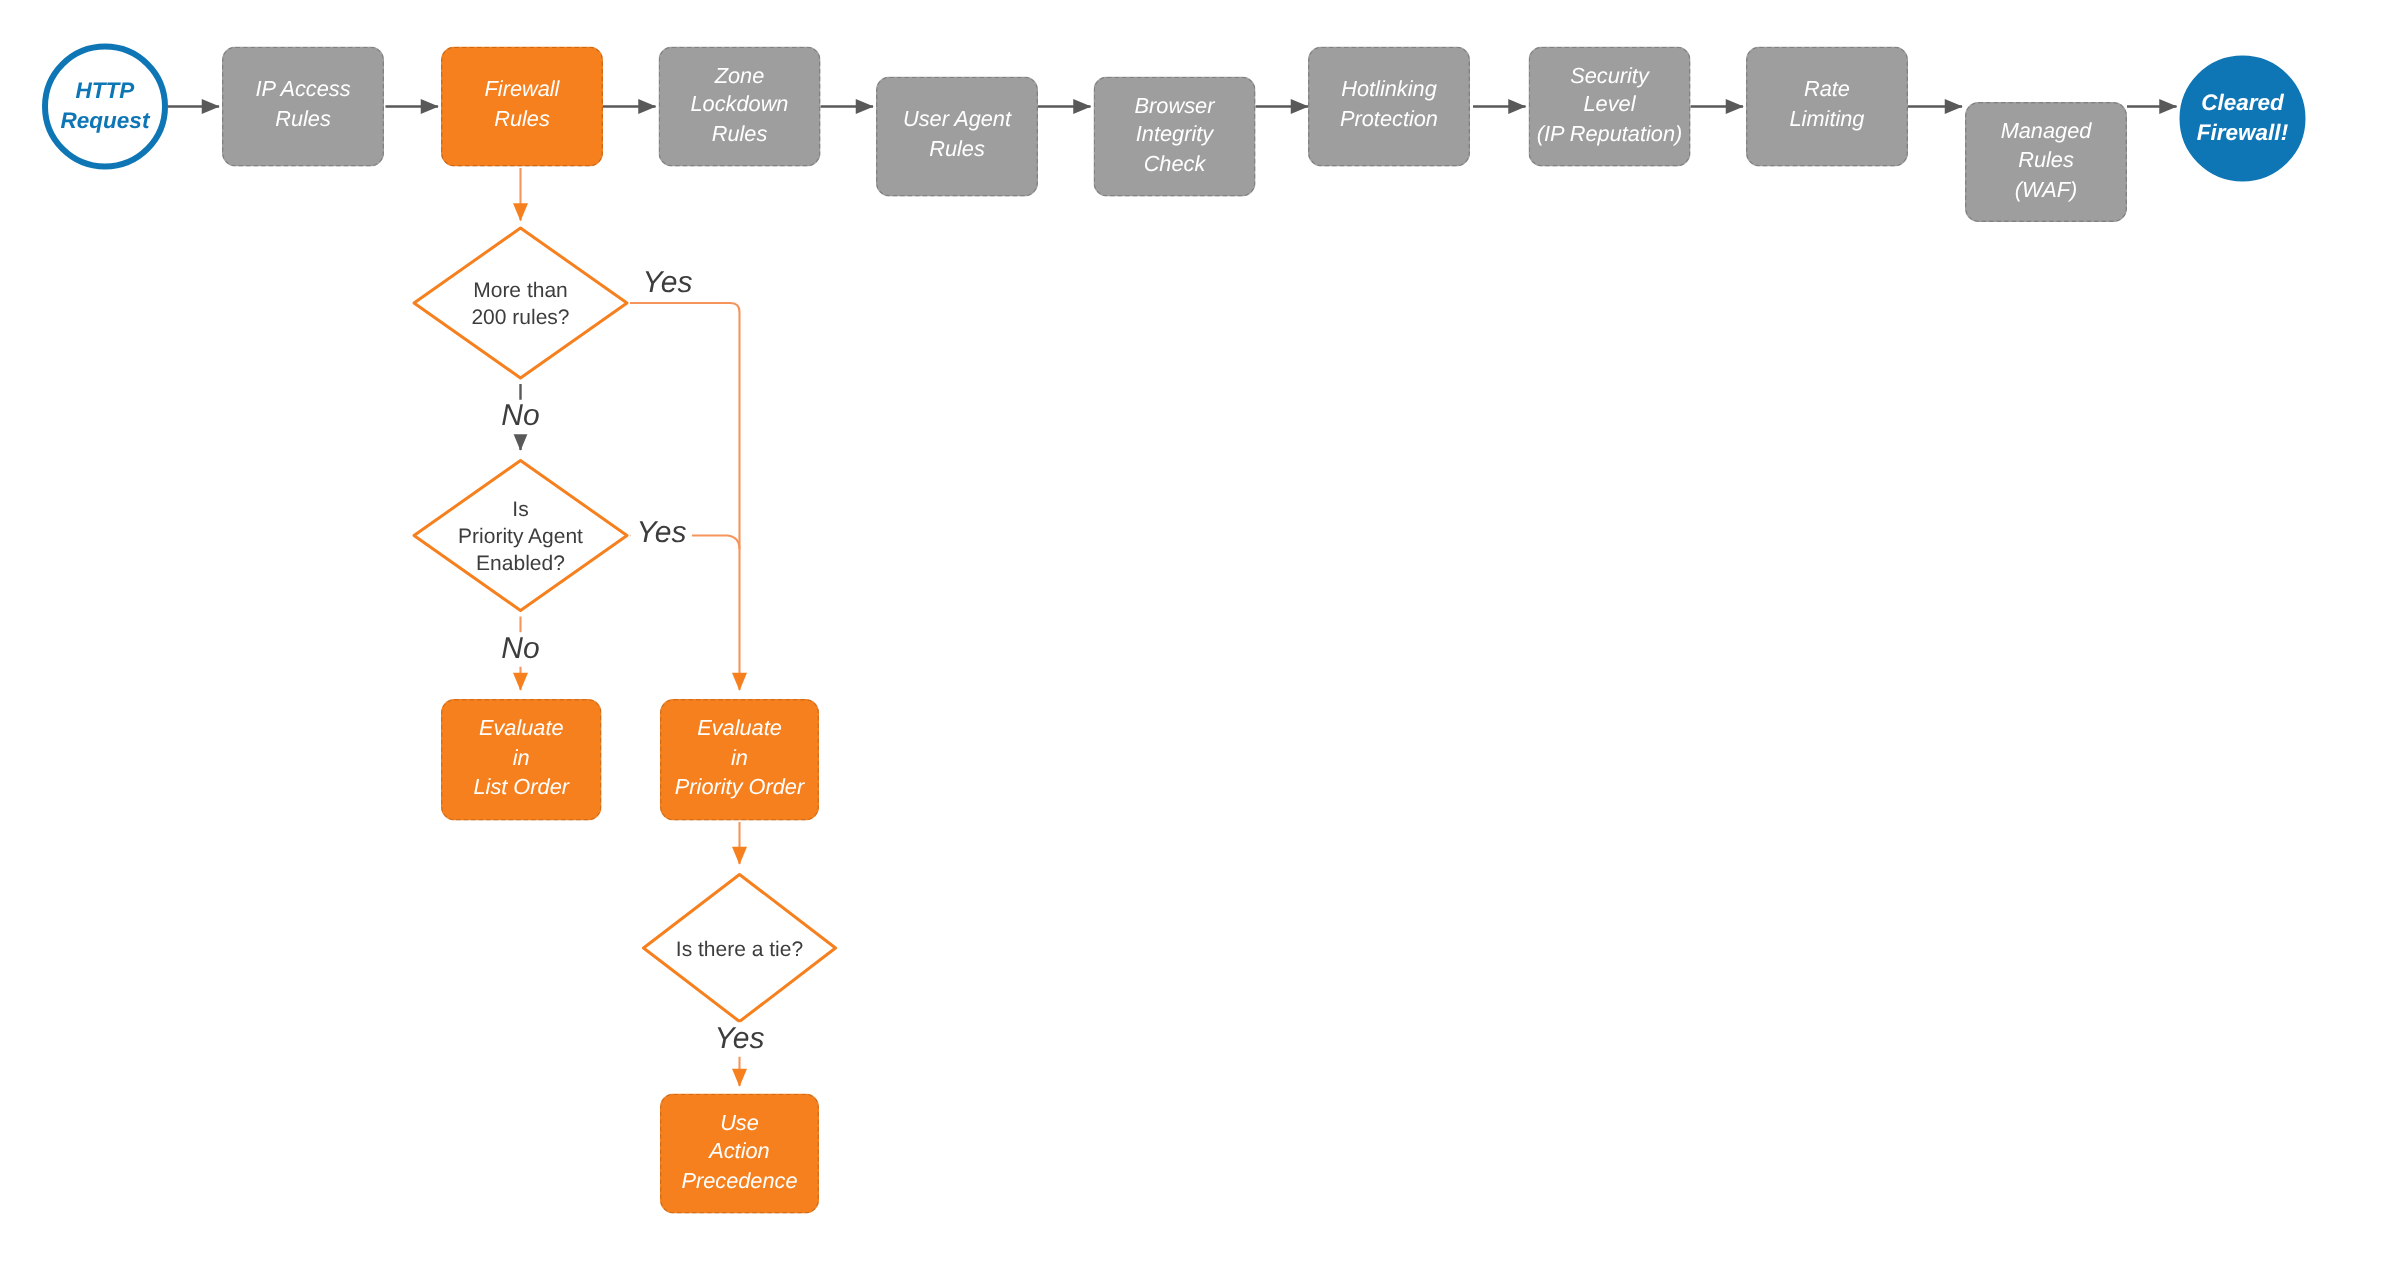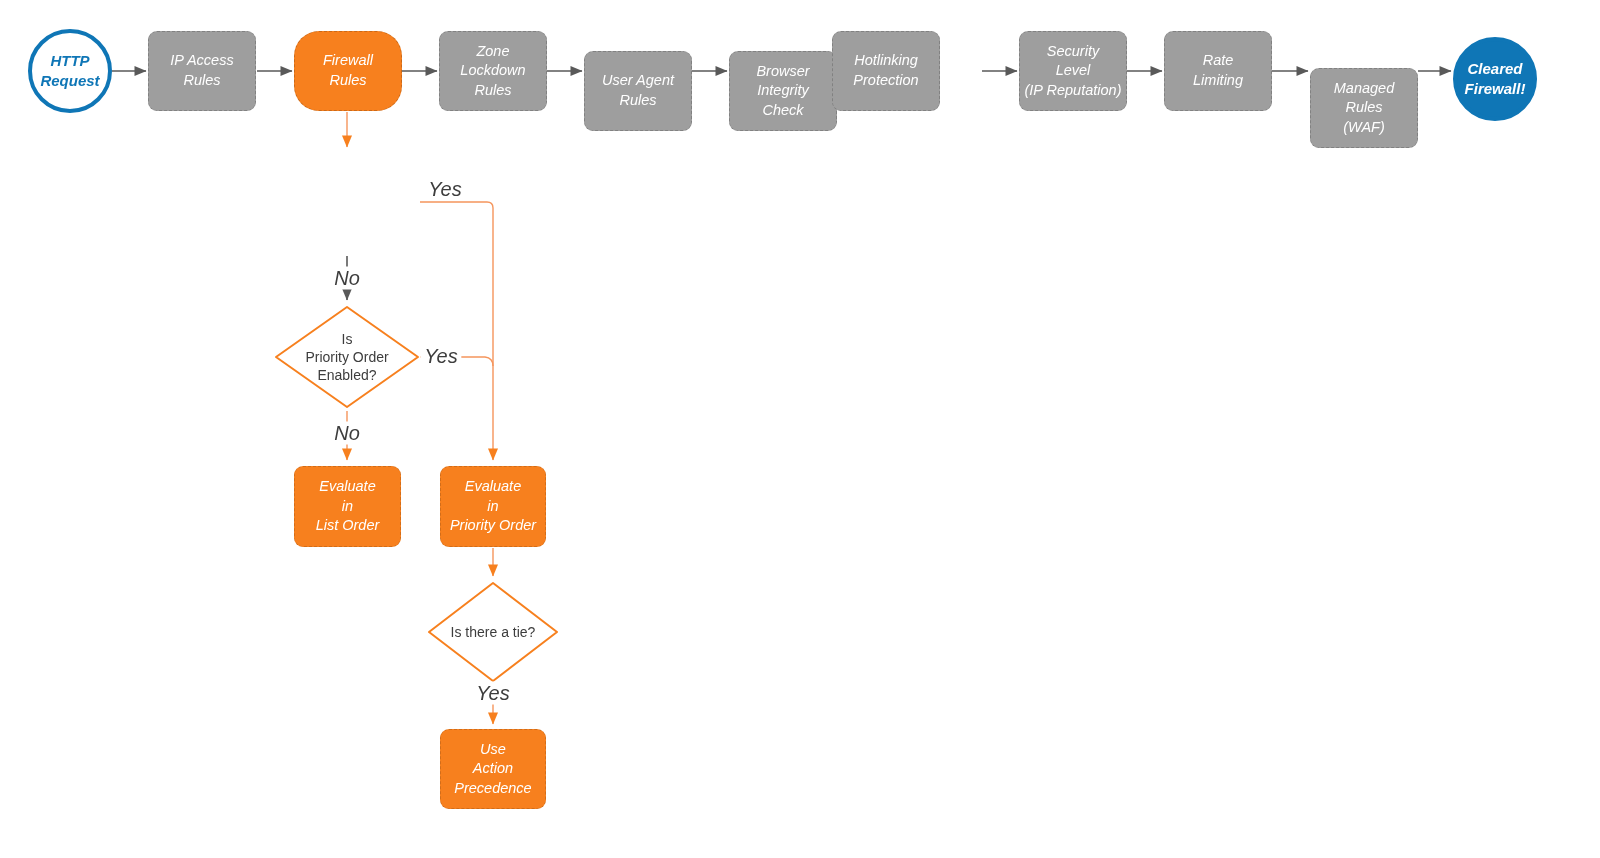--- a/index.html
+++ b/index.html
@@ -19,21 +19,21 @@
   .node{position:absolute;display:flex;align-items:center;justify-content:center;text-align:center;}
   .label{white-space:pre-line;line-height:1.35;}
 
   .circle{width:84px;height:84px;border-radius:50%;font-size:15px;font-weight:bold;font-style:italic;}
   .circle.start{background:#ffffff;border:4px solid var(--blue,#0f76b6);color:var(--blue,#0f76b6);}
   .circle.end{background:var(--blue,#0f76b6);border:4px solid var(--blue,#0f76b6);color:#ffffff;}
 
   .step{width:108px;height:80px;border-radius:9px;color:#ffffff;font-style:italic;font-size:14.5px;
         border:1px dashed rgba(0,0,0,0.18);}
   .step.gray{background:var(--gray-box,#9e9e9e);}
-  .step.orange{background:var(--orange,#f7801e);border-radius:25px;}
+  .step.orange{background:var(--orange,#f7801e);}
 
   .action{width:107px;height:81px;border-radius:9px;color:#ffffff;font-style:italic;font-size:14.5px;
         background:var(--orange,#f7801e);border:1px dashed rgba(0,0,0,0.15);}
 
   .diamond{background:transparent;}
   .diamond svg{position:absolute;left:0;top:0;}
   .diamond .label{position:relative;z-index:2;color:var(--ink,#3d3d3d);font-size:14px;line-height:1.3;}
   .diamond polygon{fill:#ffffff;stroke:var(--orange,#f7801e);stroke-width:2;stroke-linejoin:round;}
 
   .edge-label{position:absolute;transform:translate(-50%,-50%);font-size:20px;font-style:italic;
@@ -102,45 +102,52 @@
   </div>
   <div class="node step gray" style="left:584px;top:31px;margin-top:20px;">
     <div class="label">User Agent
 Rules</div>
   </div>
   <div class="node step gray" style="left:729px;top:31px;margin-top:20px;">
     <div class="label">Browser
 Integrity
 Check</div>
   </div>
-  <div class="node step gray" style="left:832px;top:31px;text-align:center;">
+  <div class="node step gray" style="left:872px;top:31px;text-align:center;">
     <div class="label">Hotlinking
 Protection</div>
   </div>
   <div class="node step gray" style="left:1164px;top:31px;">
     <div class="label">Rate
 Limiting</div>
   </div>
   <div class="node step gray" style="left:1019px;top:31px;">
     <div class="label">Security
 Level
 (IP Reputation)</div>
   </div>
   <div class="node step gray" style="left:1310px;top:31px;margin-top:37px;">
     <div class="label">Managed
 Rules
 (WAF)</div>
   </div>
 
+  <div class="node diamond" style="left:273px;top:149px;width:148px;height:106px;">
+    <svg width="148" height="106">
+      <polygon points="74,3 145,53 74,103 3,53"></polygon>
+    </svg>
+    <div class="label">More than
+200 rules?</div>
+  </div>
   <div class="node diamond" style="left:273px;top:304px;width:148px;height:106px;">
     <svg width="148" height="106">
       <polygon points="74,3 145,53 74,103 3,53"></polygon>
     </svg>
     <div class="label">Is
-Priority Order
+Priority Agent
 Enabled?</div>
   </div>
   <div class="node diamond" style="left:426px;top:580px;width:134px;height:104px;">
     <svg width="134" height="104">
       <polygon points="67,3 131,52 67,101 3,52"></polygon>
     </svg>
     <div class="label">Is there a tie?</div>
   </div>
 
   <div class="node action" style="left:294px;top:466px;">

